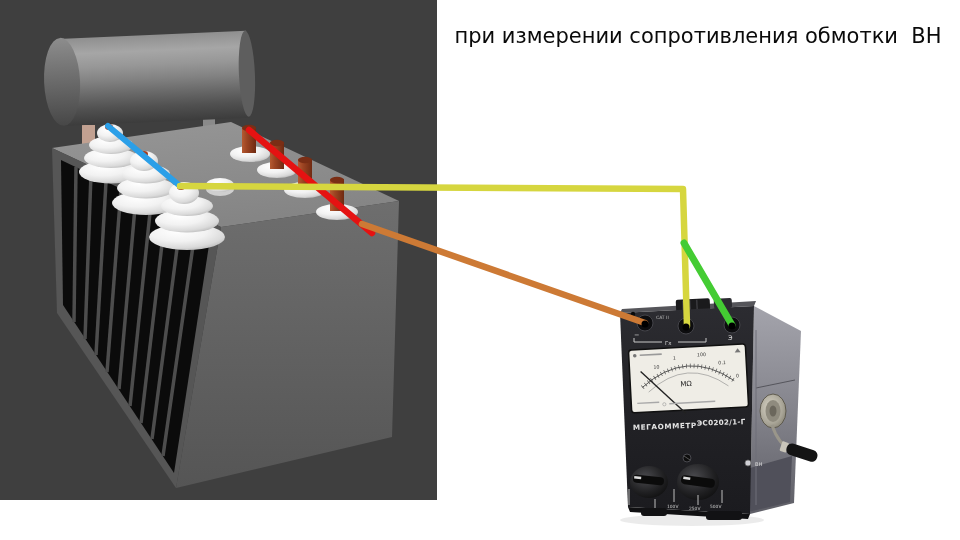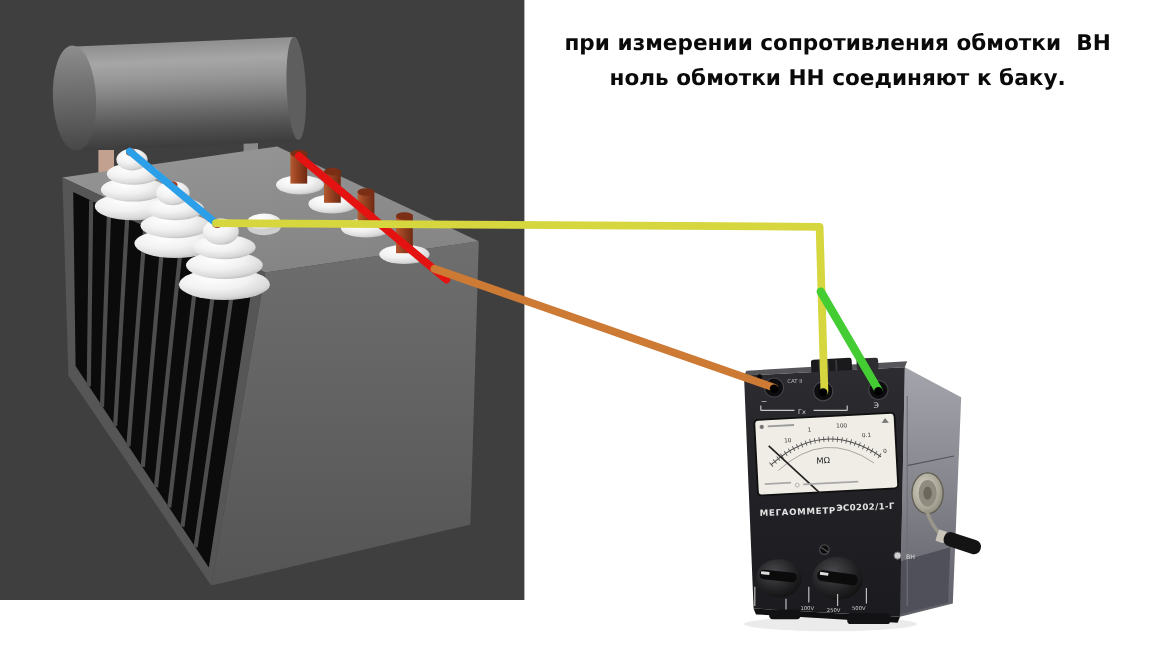--- a/index.html
+++ b/index.html
@@ -1,20 +1,20 @@
 <!DOCTYPE html>
 <html><head>
 <meta charset="utf-8">
 <style>
   html,body{margin:0;padding:0;background:#ffffff;}
   .stage{position:relative;width:960px;height:540px;background:#ffffff;overflow:hidden;
          font-family:"DejaVu Sans",sans-serif;}
   .stage svg{position:absolute;left:0;top:0;}
   .caption{position:absolute;left:442px;top:22px;width:512px;text-align:center;
-           color:#0a0a0a;font-size:18px;line-height:29px;font-weight:700;}
+           color:#0a0a0a;font-size:21px;line-height:29px;font-weight:400;}
   .caption div{white-space:pre;}
   svg text{font-family:"DejaVu Sans",sans-serif;}
   .meter-label{fill:#333;}
   .panel-label{fill:#d6d6d6;}
 </style>
 </head>
 <body>
 
 <div class="stage">
 
@@ -266,16 +266,15 @@
   <line x1="684" y1="243" x2="732" y2="325" stroke-width="7" stroke-linecap="round" stroke="#44cc33"></line>
   <line x1="362" y1="224" x2="645" y2="323" stroke-width="6.5" stroke-linecap="round" stroke="#cd7a35"></line>
 
   <circle cx="645" cy="324" r="3.5" fill="#000"></circle>
   <circle cx="686" cy="327" r="3.5" fill="#000"></circle>
   <circle cx="732" cy="326" r="3.5" fill="#000"></circle>
 </svg>
 
 <div class="caption">
   <div>при измерении сопротивления обмотки  ВН</div>
-  <div>ноль обмотки НН соединяют к баку.</div>
 </div>
 
 </div>
 
 </body></html>

